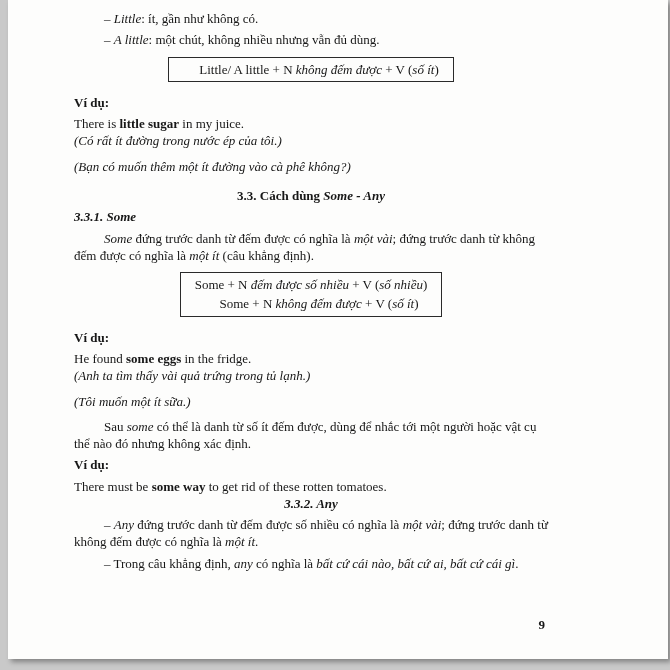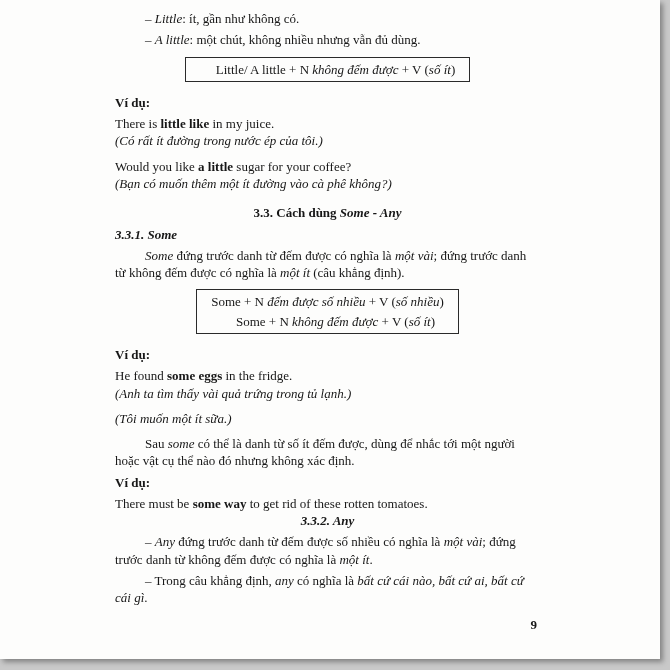--- a/index.html
+++ b/index.html
@@ -3,26 +3,26 @@
 <meta charset="utf-8">
 <style>
   html,body{margin:0;padding:0;}
   .frame{
     width:670px;height:670px;position:relative;
     background:#c9c9c9;
     font-family:"Liberation Serif","DejaVu Serif",serif;
     overflow:hidden;
   }
   .page{
-    position:absolute;left:0;top:0;
+    position:absolute;left:8px;top:0;
     width:660px;height:659px;
     background:#fdfdfc;
     box-shadow:3px 3px 5px rgba(0,0,0,0.35);
     box-sizing:border-box;
-    padding:10px 120px 0 115px;
+    padding:10px 120px 0 66px;
     color:#171717;
     font-size:13px;
     line-height:1.33;
   }
   .page p{margin:0 0 4px 0;}
   .b{font-weight:bold;}
   .i{font-style:italic;}
   .ti{text-indent:30px;}
   .ml30{margin-left:30px;}
   .ml60{margin-left:60px;}
@@ -53,23 +53,22 @@
   <div class="page">
 
     <p class="ti"><span>– </span><span class="i">Little</span><span>: ít, gần như không có.</span></p>
     <p class="ti"><span>– </span><span class="i">A little</span><span>: một chút, không nhiều nhưng vẫn đủ dùng.</span></p>
 
     <div class="formula-box">
       <p><span>Little/ A little + N </span><span class="i">không đếm được</span><span> + V (</span><span class="i">số ít</span><span>)</span></p>
     </div>
 
     <p class="b ml30">Ví dụ:</p>
-    <p class="ml60 mb0"><span>There is </span><span class="b">little like</span><span> in my juice.</span></p>
+    <p class="ml60 mb0"><span>There is </span><span class="b">little sugar</span><span> in my juice.</span></p>
     <p class="ml60 mb8"><span class="i">(Có rất ít đường trong nước ép của tôi.)</span></p>
-    <p class="ml60 mb0"><span>Would you like </span><span class="b">a little</span><span> sugar for your coffee?</span></p>
     <p class="ml60 mb12"><span class="i">(Bạn có muốn thêm một ít đường vào cà phê không?)</span></p>
 
     <p class="ml30 mt6"><span class="b">3.3. Cách dùng </span><span class="b i">Some - Any</span></p>
     <p class="ml30"><span class="b i">3.3.1. </span><span class="b i">Some</span></p>
 
     <p class="ti"><span class="i">Some</span><span> đứng trước danh từ đếm được có nghĩa là </span><span class="i">một vài</span><span>; đứng trước danh từ không đếm được có nghĩa là </span><span class="i">một ít</span><span> (câu khẳng định).</span></p>
 
     <div class="formula-box">
       <p><span>Some + N </span><span class="i">đếm được số nhiều</span><span> + V (</span><span class="i">số nhiều</span><span>)</span></p>
       <p><span>Some + N </span><span class="i">không đếm được</span><span> + V (</span><span class="i">số ít</span><span>)</span></p>

